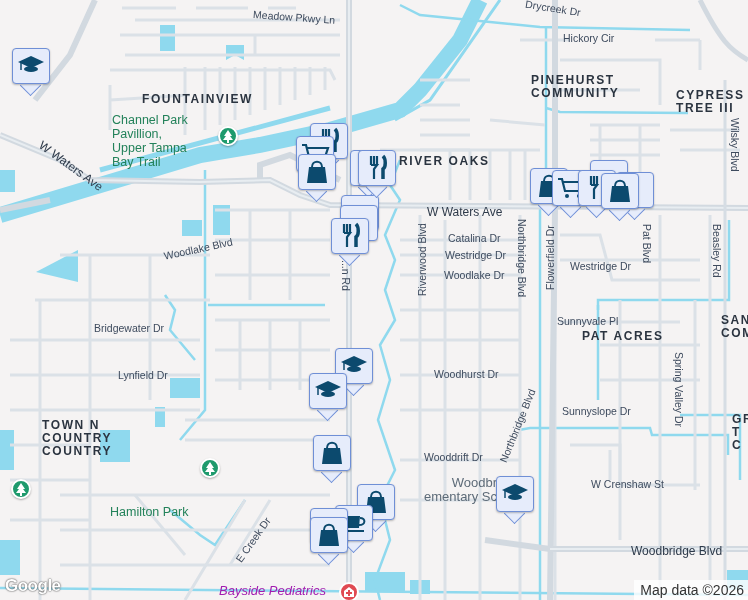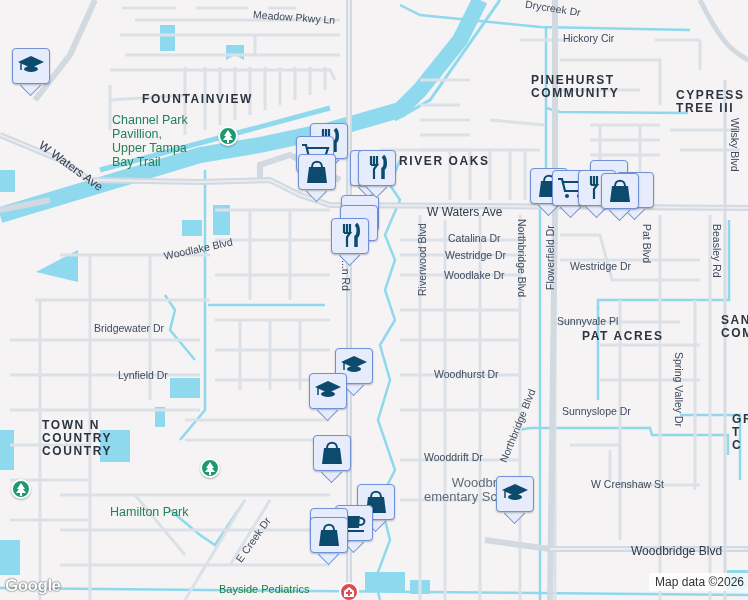--- a/index.html
+++ b/index.html
@@ -5,30 +5,30 @@
   * { box-sizing: border-box; margin: 0; padding: 0; }
   html, body { width: 748px; height: 600px; overflow: hidden; background: #f5f3f3; }
   body { font-family: "Liberation Sans", sans-serif; position: relative; }
   #map { position: absolute; left: 0; top: 0; width: 748px; height: 600px; background: #f5f3f3; overflow: hidden; }
   #map svg.base { position: absolute; left: 0; top: 0; }
   .lbl { position: absolute; white-space: nowrap; color: #3c4a5c; font-size: 10.5px; line-height: 1; }
   .street { color: #3e4b5e; font-size: 10.5px; }
   .street.major { font-size: 12px; color: #2e3a4a; }
   .hood { font-size: 12px; font-weight: bold; letter-spacing: 1.6px; color: #2b3440; text-align: left; line-height: 13px; font-family: "Liberation Sans", sans-serif; }
   .poi-green { color: #23825a; font-size: 12.5px; line-height: 14px; }
-  .poi-red { color: #15803d; font-size: 11px; }
+  .poi-red { color: #a21caf; font-size: 13px; font-style: italic; }
   .poi-gray { color: #5d6b78; font-size: 12.5px; line-height: 14px; }
   .marker { position: absolute; width: 38px; height: 44px; }
   .marker .box { position: absolute; left: 0; top: 0; width: 38px; height: 36px; background: #e6ecfb; border: 1.5px solid #6f8fd6; border-radius: 4px; box-shadow: 0 1px 2px rgba(0,0,0,0.25); }
   .marker .tip { position: absolute; left: 11px; top: 30px; width: 15px; height: 15px; background: #e6ecfb; border-right: 1.5px solid #6f8fd6; border-bottom: 1.5px solid #6f8fd6; transform: rotate(45deg); }
   .marker svg { position: absolute; left: 4px; top: 3px; }
   .pin-green { position: absolute; width: 20px; height: 24px; }
   .pin-green .c { position: absolute; left: 0; top: 0; width: 20px; height: 20px; border-radius: 50%; background: #1e9a6c; border: 2px solid #fff; box-shadow: 0 1px 2px rgba(0,0,0,0.3); }
   .pin-red { position: absolute; width: 20px; height: 20px; border-radius: 50%; background: #e04a52; border: 2px solid #fff; }
-  .attr { position: absolute; right: 0; bottom: 9px; background: rgba(255,255,255,0.8); padding: 2px 4px 2px 6px; font-size: 12px; color: #333; }
+  .attr { position: absolute; right: 0; bottom: 0; background: rgba(255,255,255,0.8); padding: 2px 4px 2px 6px; font-size: 14px; color: #333; }
   .google { position: absolute; left: 5px; bottom: 4px; font-size: 17px; font-weight: bold; color: #fff; letter-spacing: -0.5px; text-shadow: 0 0 2px #555, 0 0 1px #555; margin-top: 20px; }
 </style>
 </head>
 <body>
 
 <div id="map">
   <svg class="base" width="748" height="600" viewBox="0 0 748 600">
 
     <g fill="#8fd9ee">
       <rect x="160" y="25" width="15" height="26"></rect>

